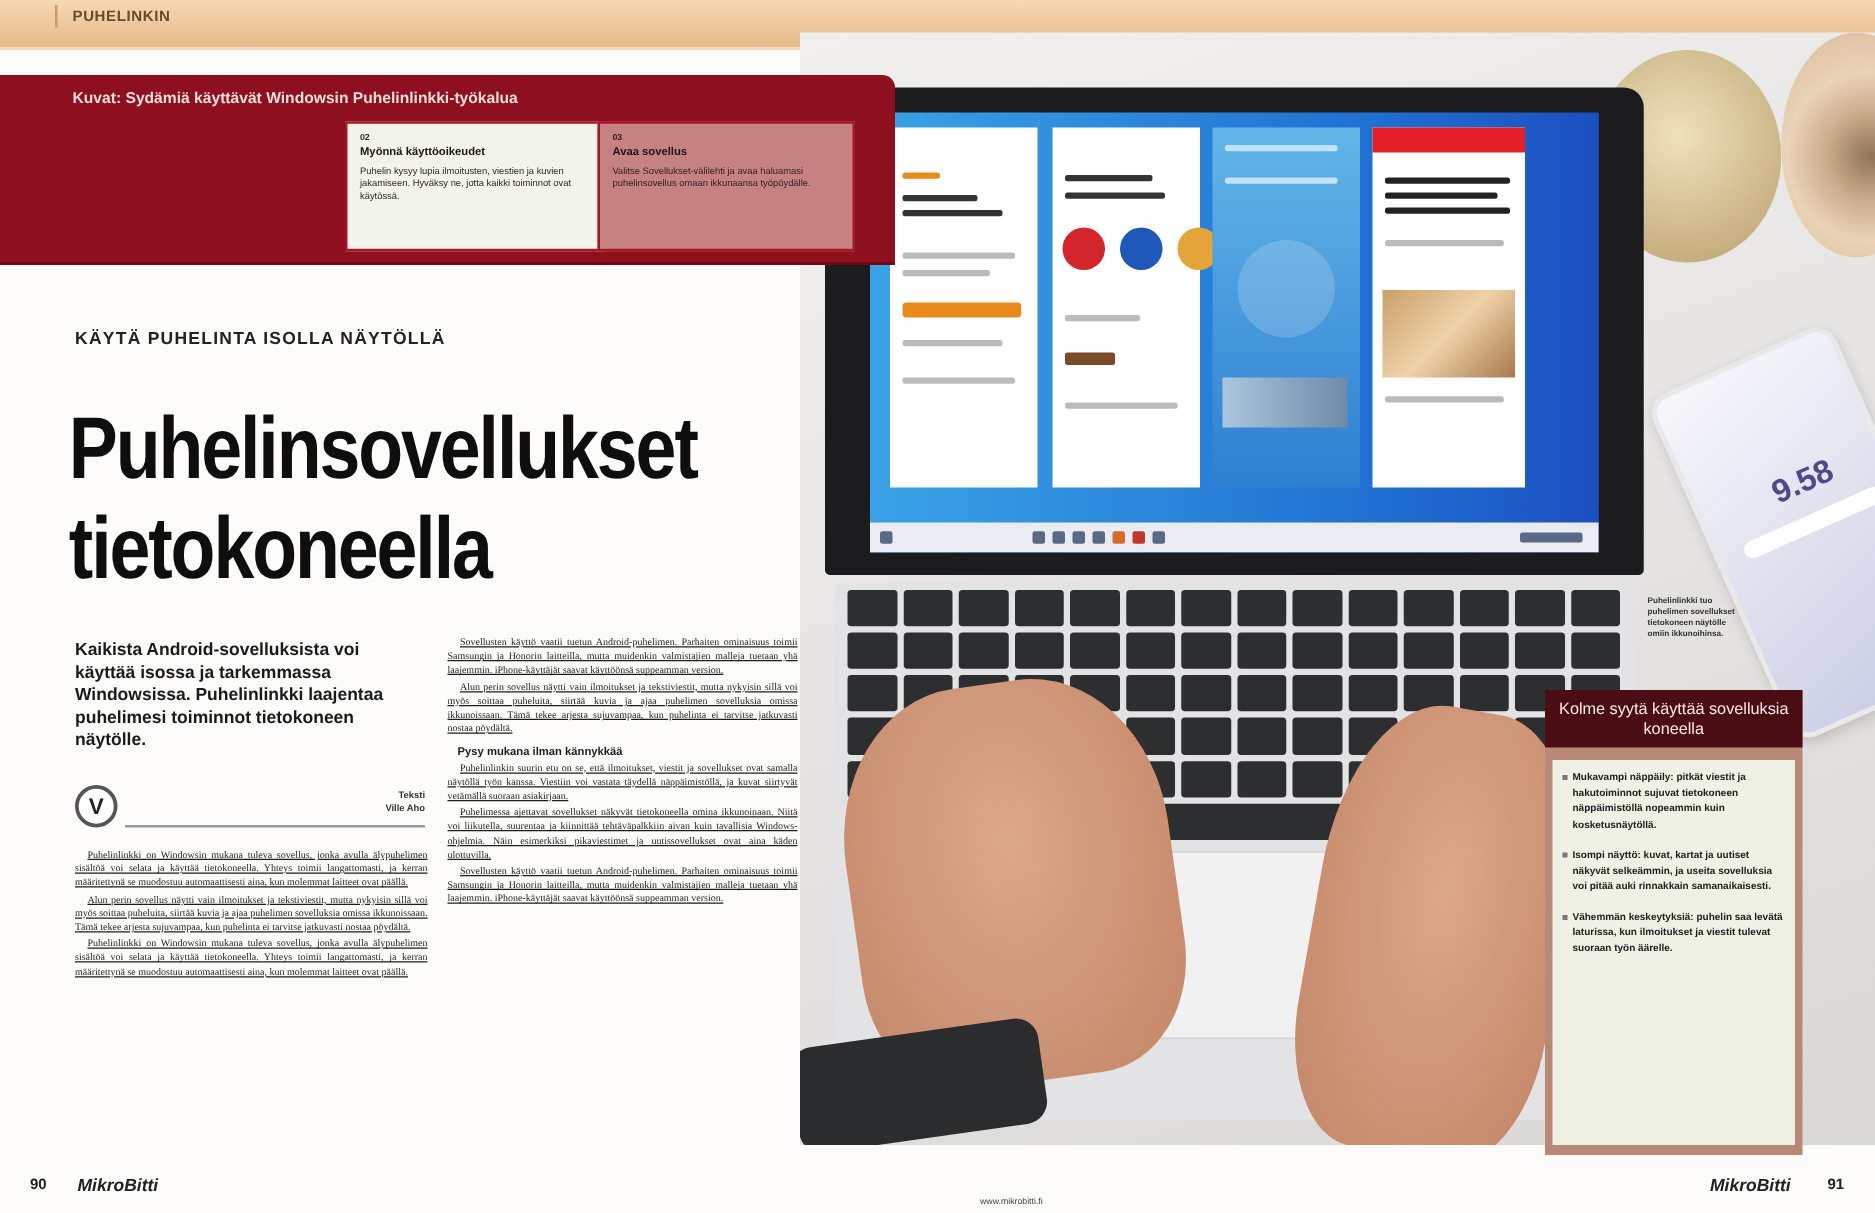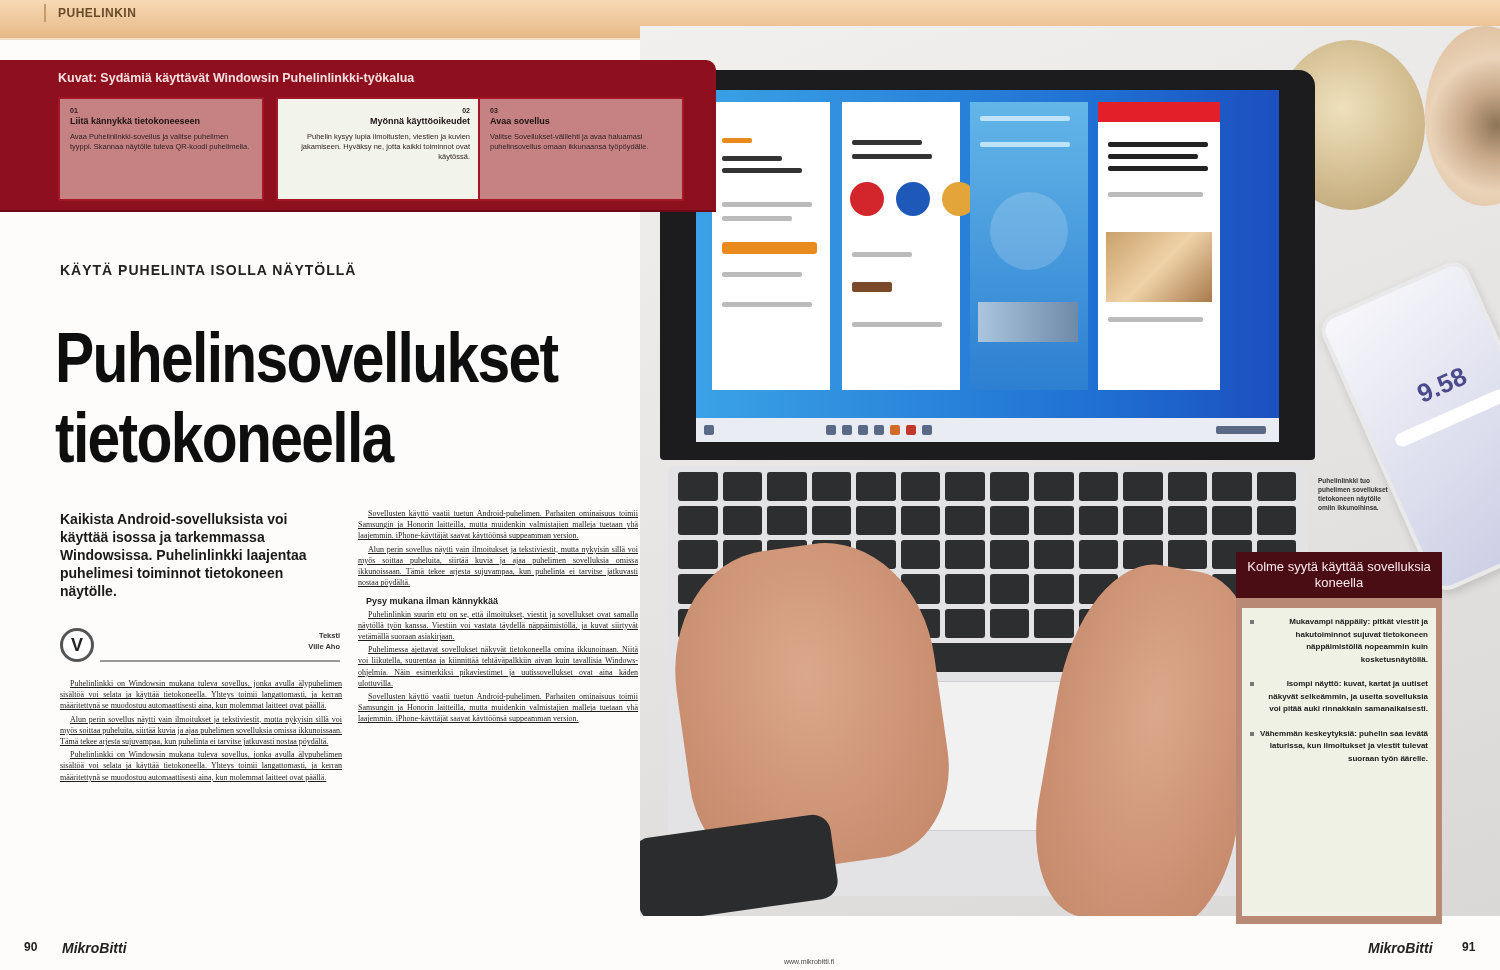--- a/index.html
+++ b/index.html
@@ -45,21 +45,21 @@
   .hand.right { left: 410px; top: 540px; width: 200px; height: 360px; transform: rotate(10deg); background: radial-gradient(ellipse at 50% 40%, #dba78a, #c38567); }
   .watch { position: absolute; left: -5px; top: 800px; width: 200px; height: 85px; background: #2b2c2e; border-radius: 18px; transform: rotate(-8deg); }
 
   .photo-caption { position: absolute; left: 678px; top: 450px; width: 72px; font-size: 6.5px; line-height: 9px; font-weight: bold; color: #333; }
 
   
   .feature-band { position: absolute; left: 0; top: 60px; width: 716px; height: 150px; background: #8e0f1d; border-radius: 0 10px 0 0; box-shadow: 0 2px 0 #6f0a14; }
   .feature-heading { position: absolute; left: 58px; top: 11px; font-size: 12.5px; font-weight: bold; color: #f6dfe0; }
   .feature-box { position: absolute; top: 37px; width: 206px; height: 104px; padding: 8px 10px; border: 2px solid #a21827; }
   .feature-box.pink { background: #c68283; }
-  .feature-box.light { background: #f2f3ea; text-align: right; }
+  .feature-box.light { background: #f2f3ea; }
   .fb-step { font-size: 7px; font-weight: bold; color: #2a1b1b; }
   .fb-title { font-size: 9px; font-weight: bold; color: #1e1414; margin-top: 2px; margin-bottom: 6px; }
   .fb-text { font-size: 7.5px; line-height: 10px; color: #2b1f1f; }
 
   
   .kicker { position: absolute; left: 60px; top: 262px; font-size: 14px; font-weight: bold; letter-spacing: 1px; color: #222; }
   .title { position: absolute; left: 55px; top: 318px; width: 590px; font-size: 70px; line-height: 80px; font-weight: bold; color: #0e0e0e; letter-spacing: -2px; transform: scaleX(0.84); transform-origin: left top; font-family: "Liberation Sans", sans-serif; }
   .lead { position: absolute; left: 60px; top: 510px; width: 270px; font-size: 14px; line-height: 18px; font-weight: bold; color: #1a1a1a; }
   .byline { position: absolute; left: 60px; top: 628px; width: 280px; height: 46px; }
   .byline-avatar { position: absolute; left: 0; top: 0; width: 34px; height: 34px; border-radius: 50%; border: 3px solid #555; background: #fff; font-size: 18px; font-weight: bold; text-align: center; line-height: 28px; color: #222; }
@@ -69,21 +69,21 @@
   .col { position: absolute; font-size: 8px; line-height: 11.2px; text-align: justify; color: #1d1d1d; font-family: "Liberation Serif", serif; }
   .col.c1 { left: 60px; top: 678px; width: 282px; }
   .col.c2 { left: 358px; top: 508px; width: 280px; }
   .col h4 { font-family: "Liberation Sans", sans-serif; font-size: 9px; font-weight: bold; margin: 8px 8px 1px; }
   .col p { margin-bottom: 2px; text-indent: 10px; text-decoration: underline; }
 
   
   .sidebar { position: absolute; left: 1236px; top: 552px; width: 206px; height: 372px; background: #b88975; padding: 0 6px 6px; }
   .sidebar-head { background: #4b0d14; color: #fbe9e9; font-size: 13px; line-height: 16px; font-weight: normal; text-align: center; padding: 7px 4px; margin: 0 -6px; }
   .sidebar-body { background: #eff1e4; margin-top: 10px; padding: 8px 8px 8px 10px; height: 308px; }
-  .sb-item { font-size: 8px; line-height: 12.5px; font-weight: bold; color: #202020; margin-bottom: 12px; position: relative; padding-left: 6px; text-align: right; }
+  .sb-item { font-size: 8px; line-height: 12.5px; font-weight: bold; color: #202020; margin-bottom: 12px; position: relative; padding-left: 6px; }
   .sb-item::before { content: ""; position: absolute; left: -2px; top: 4px; width: 4px; height: 4px; background: #777; }
 
   
   .footer { position: absolute; top: 940px; font-size: 12px; font-weight: bold; color: #222; }
   .page-no-left { left: 24px; }
   .brand-left { left: 62px; font-style: italic; font-size: 14px; }
   .footer-center { left: 784px; font-size: 7px; top: 958px; color: #444; font-weight: normal; }
   .brand-right { left: 1368px; font-style: italic; font-size: 14px; }
   .page-no-right { left: 1462px; }
 </style>
@@ -242,25 +242,20 @@
 
   <div class="hand left"></div>
   <div class="hand right"></div>
   <div class="watch"></div>
 
   <div class="photo-caption">Puhelinlinkki tuo puhelimen sovellukset tietokoneen näytölle omiin ikkunoihinsa.</div>
 </div>
 
 <div class="feature-band">
   <div class="feature-heading">Kuvat: Sydämiä käyttävät Windowsin Puhelinlinkki-työkalua</div>
-  <div class="feature-box pink" style="left:58px;">
-    <div class="fb-step">01</div>
-    <div class="fb-title">Liitä kännykkä tietokoneeseen</div>
-    <div class="fb-text">Avaa Puhelinlinkki-sovellus ja valitse puhelimen tyyppi. Skannaa näytölle tuleva QR-koodi puhelimella.</div>
-  </div>
   <div class="feature-box light" style="left:276px;">
     <div class="fb-step">02</div>
     <div class="fb-title">Myönnä käyttöoikeudet</div>
     <div class="fb-text">Puhelin kysyy lupia ilmoitusten, viestien ja kuvien jakamiseen. Hyväksy ne, jotta kaikki toiminnot ovat käytössä.</div>
   </div>
   <div class="feature-box pink" style="left:478px;">
     <div class="fb-step">03</div>
     <div class="fb-title">Avaa sovellus</div>
     <div class="fb-text">Valitse Sovellukset-välilehti ja avaa haluamasi puhelinsovellus omaan ikkunaansa työpöydälle.</div>
   </div>

